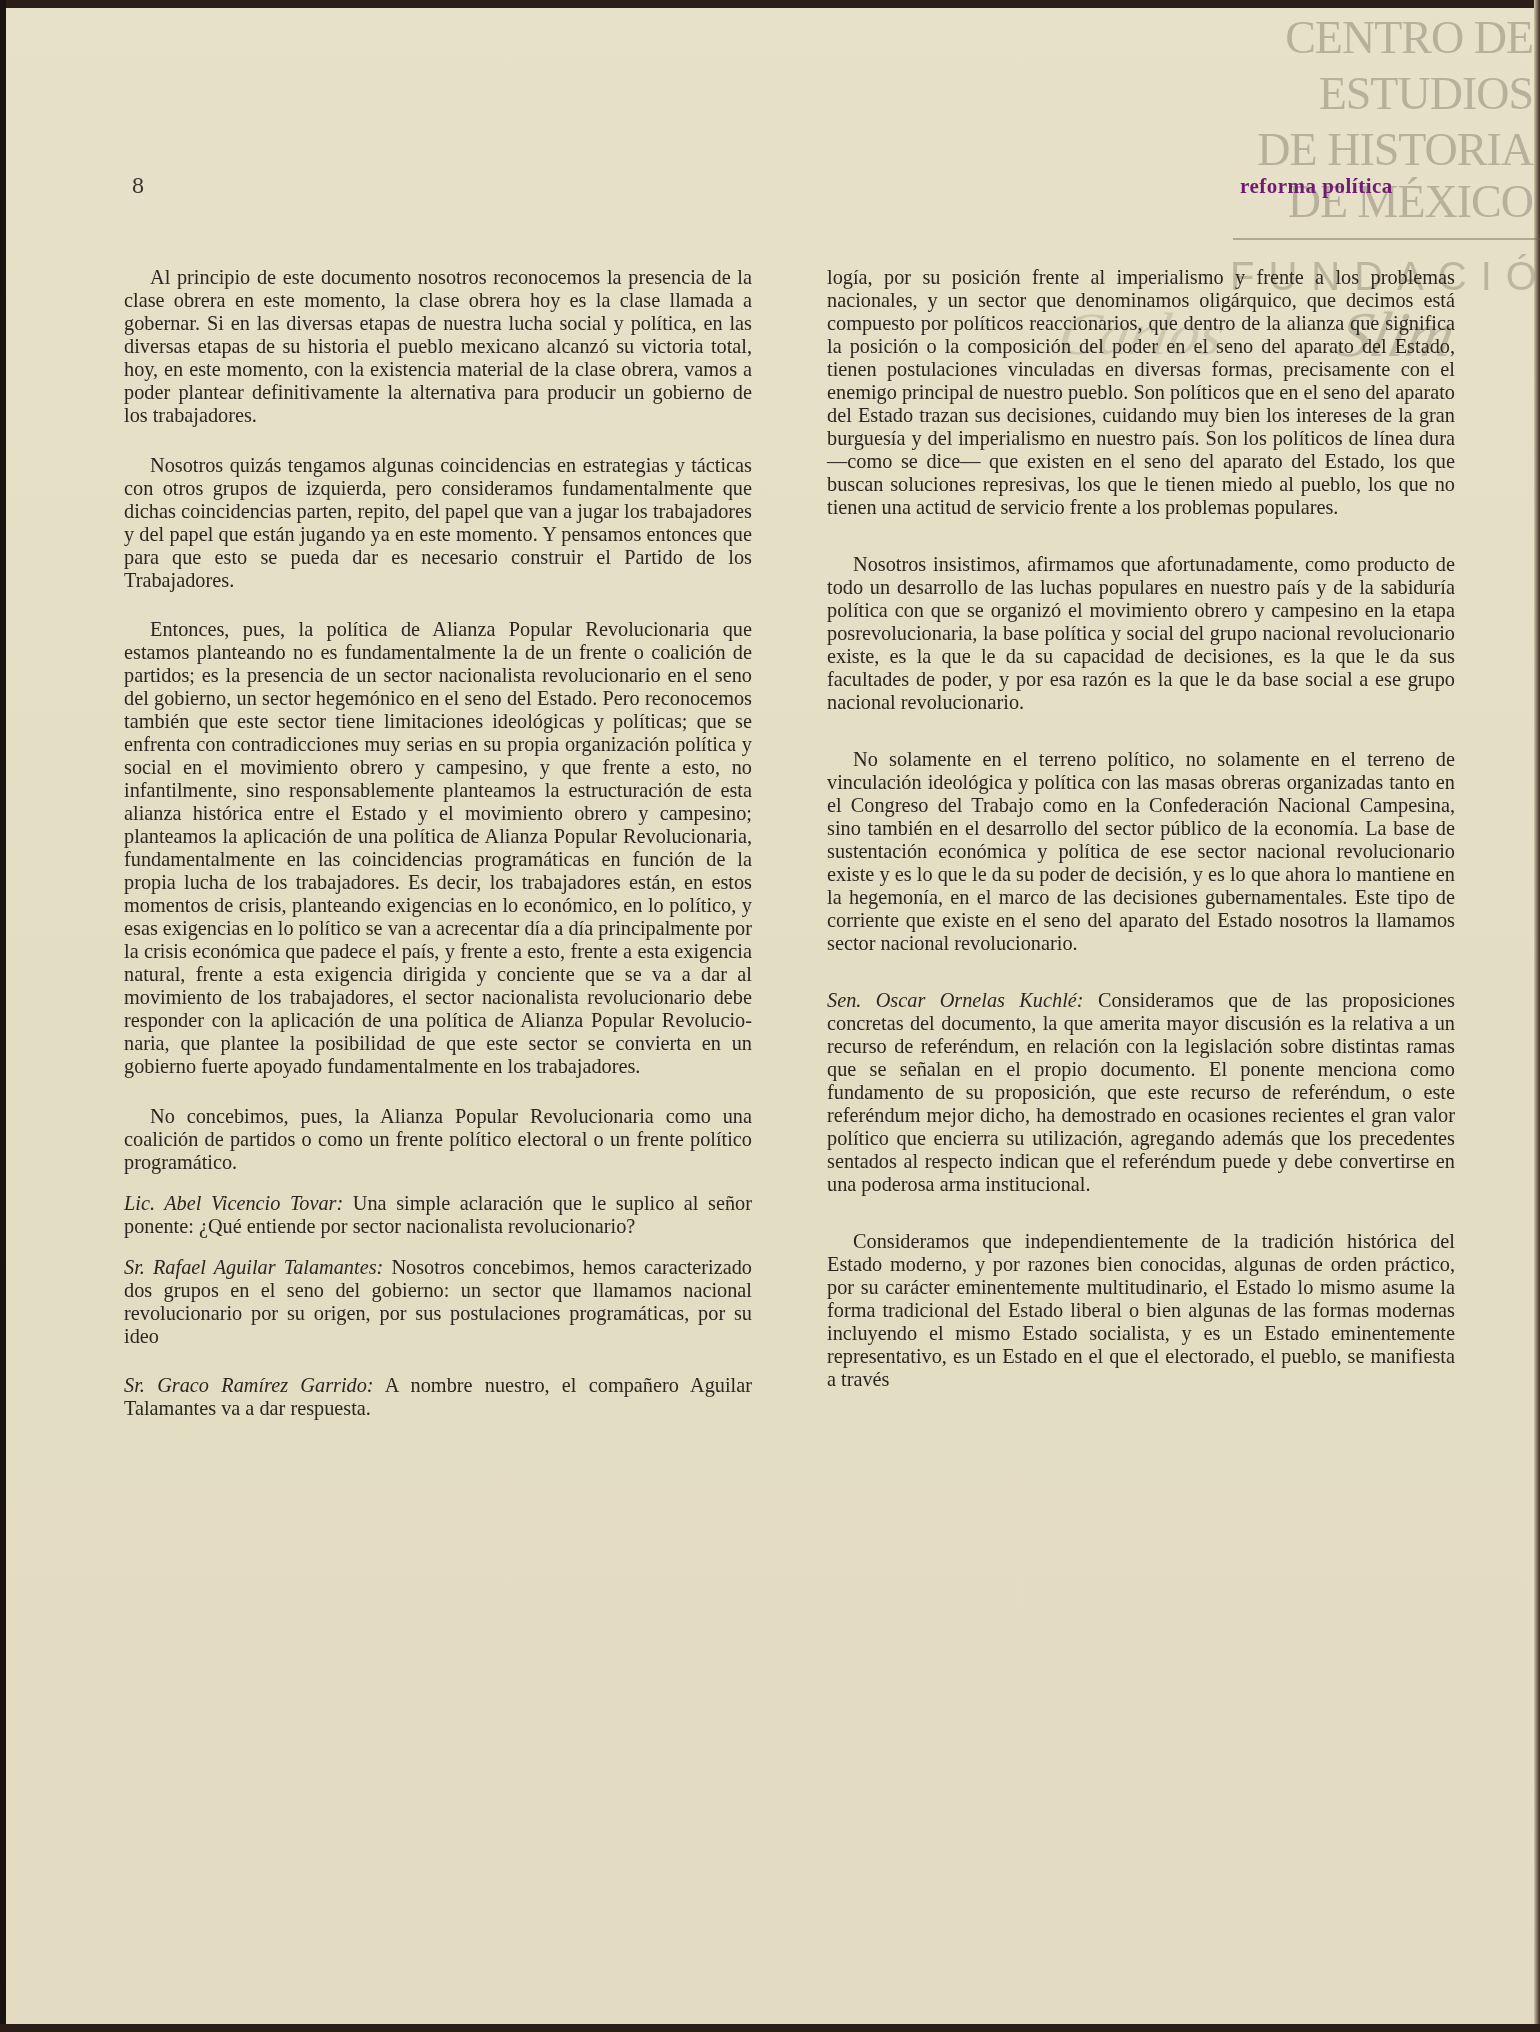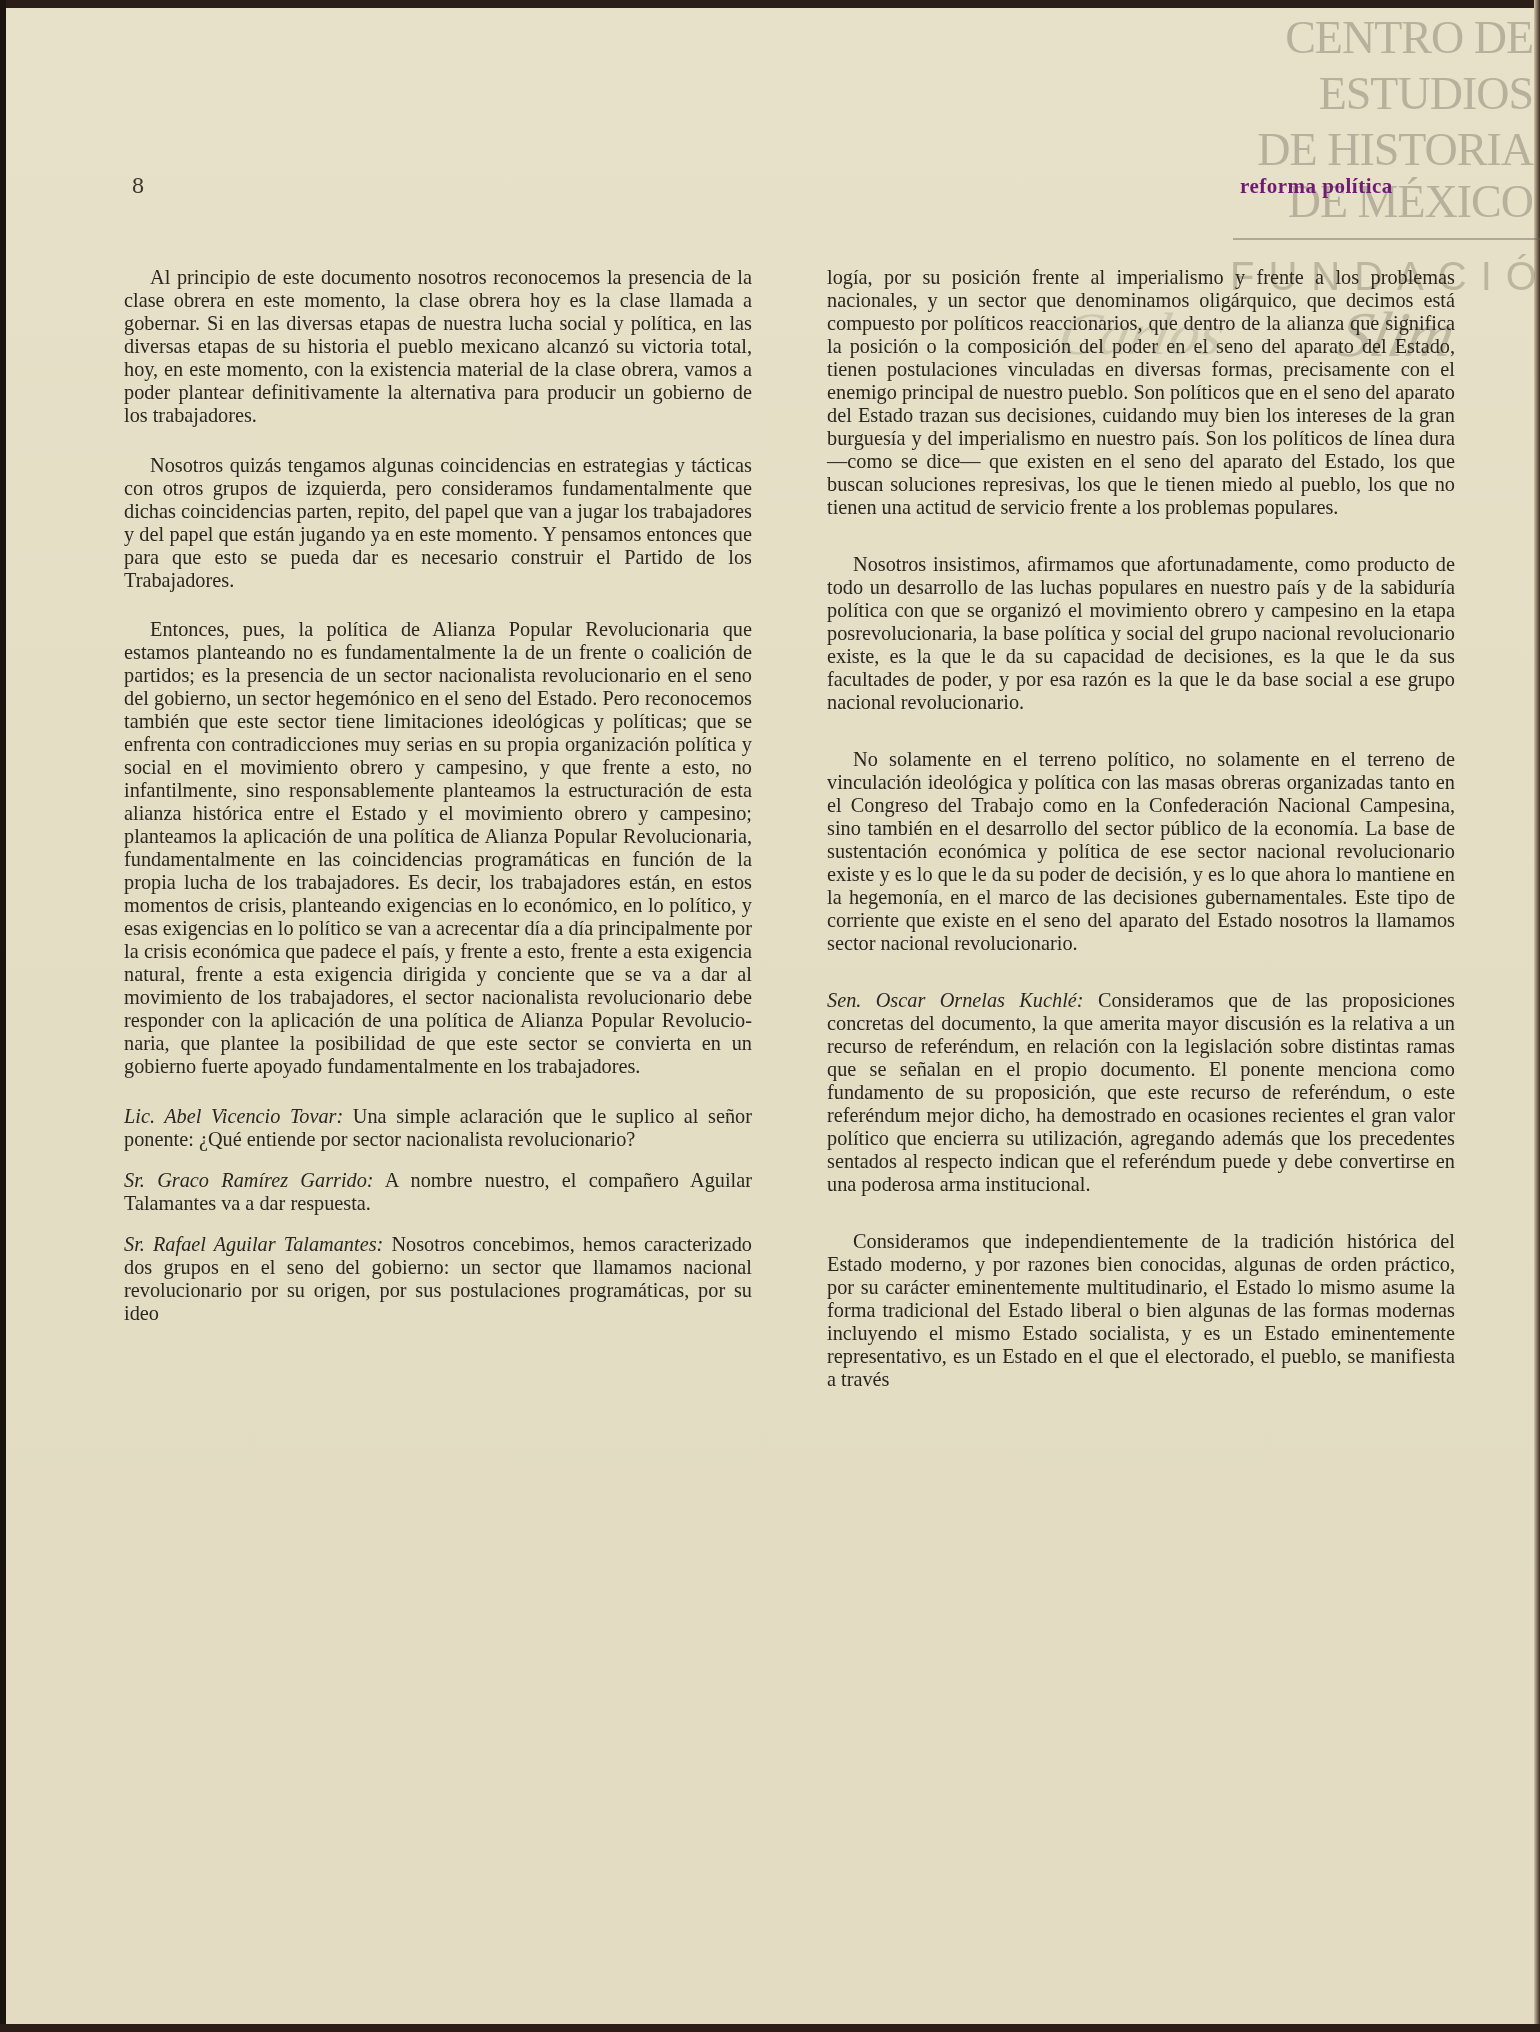--- a/index.html
+++ b/index.html
@@ -64,23 +64,24 @@
 <div class="wm wm-signature-first">Carlos</div>
 <div class="wm wm-signature">Slim</div>
 
 <div class="page-number">8</div>
 <div class="running-head">reforma política</div>
 
 <div class="column col-left">
   <p class="para">Al principio de este documento nosotros reconocemos la presencia de la clase obrera en este momento, la clase obrera hoy es la clase llamada a gobernar. Si en las di­versas etapas de nuestra lucha social y política, en las diversas etapas de su historia el pueblo mexicano alcanzó su victoria total, hoy, en este momento, con la existencia material de la clase obrera, vamos a poder plantear de­finitivamente la alternativa para producir un gobierno de los trabajadores.</p>
   <p class="para">Nosotros quizás tengamos algunas coincidencias en es­trategias y tácticas con otros grupos de izquierda, pero consideramos fundamentalmente que dichas coincidencias parten, repito, del papel que van a jugar los trabajadores y del papel que están jugando ya en este momento. Y pensamos entonces que para que esto se pueda dar es necesario construir el Partido de los Trabajadores.</p>
   <p class="para">Entonces, pues, la política de Alianza Popular Revolu­cionaria que estamos planteando no es fundamentalmente la de un frente o coalición de partidos; es la presencia de un sector nacionalista revolucionario en el seno del gobierno, un sector hegemónico en el seno del Estado. Pero reconocemos también que este sector tiene limita­ciones ideológicas y políticas; que se enfrenta con contra­dicciones muy serias en su propia organización política y social en el movimiento obrero y campesino, y que frente a esto, no infantilmente, sino responsablemente planteamos la estructuración de esta alianza histórica entre el Estado y el movimiento obrero y campesino; planteamos la aplicación de una política de Alianza Popu­lar Revolucionaria, fundamentalmente en las coincidencias programáticas en función de la propia lucha de los tra­bajadores. Es decir, los trabajadores están, en estos mo­mentos de crisis, planteando exigencias en lo económico, en lo político, y esas exigencias en lo político se van a acrecentar día a día principalmente por la crisis econó­mica que padece el país, y frente a esto, frente a esta exigencia natural, frente a esta exigencia dirigida y con­ciente que se va a dar al movimiento de los trabajadores, el sector nacionalista revolucionario debe responder con la aplicación de una política de Alianza Popular Revolucio­naria, que plantee la posibilidad de que este sector se convierta en un gobierno fuerte apoyado fundamental­mente en los trabajadores.</p>
+  <p class="para tight">No concebimos, pues, la Alianza Popular Revoluciona­ria como una coalición de partidos o como un frente político electoral o un frente político programático.</p>
   <p class="para noindent tight"><span class="speaker">Lic. Abel Vicencio Tovar:</span><span> Una simple aclaración que le suplico al señor ponente: ¿Qué entiende por sector na­cionalista revolucionario?</span></p>
+  <p class="para noindent"><span class="speaker">Sr. Rafael Aguilar Talamantes:</span><span> Nosotros concebimos, he­mos caracterizado dos grupos en el seno del gobierno: un sector que llamamos nacional revolucionario por su origen, por sus postulaciones programáticas, por su ideo­</span></p>
   <p class="para noindent tight"><span class="speaker">Sr. Graco Ramírez Garrido:</span><span> A nombre nuestro, el compa­ñero Aguilar Talamantes va a dar respuesta.</span></p>
-  <p class="para noindent"><span class="speaker">Sr. Rafael Aguilar Talamantes:</span><span> Nosotros concebimos, he­mos caracterizado dos grupos en el seno del gobierno: un sector que llamamos nacional revolucionario por su origen, por sus postulaciones programáticas, por su ideo­</span></p>
 </div>
 
 <div class="column col-right">
   <p class="para noindent loose">logía, por su posición frente al imperialismo y frente a los problemas nacionales, y un sector que denominamos oligárquico, que decimos está compuesto por políticos reaccionarios, que dentro de la alianza que significa la posición o la composición del poder en el seno del apa­rato del Estado, tienen postulaciones vinculadas en di­versas formas, precisamente con el enemigo principal de nuestro pueblo. Son políticos que en el seno del aparato del Estado trazan sus decisiones, cuidando muy bien los intereses de la gran burguesía y del imperialismo en nuestro país. Son los políticos de línea dura —como se dice— que existen en el seno del aparato del Estado, los que buscan soluciones represivas, los que le tienen miedo al pueblo, los que no tienen una actitud de servicio frente a los problemas populares.</p>
   <p class="para loose">Nosotros insistimos, afirmamos que afortunadamente, como producto de todo un desarrollo de las luchas popu­lares en nuestro país y de la sabiduría política con que se organizó el movimiento obrero y campesino en la etapa posrevolucionaria, la base política y social del gru­po nacional revolucionario existe, es la que le da su capa­cidad de decisiones, es la que le da sus facultades de poder, y por esa razón es la que le da base social a ese grupo nacional revolucionario.</p>
   <p class="para loose">No solamente en el terreno político, no solamente en el terreno de vinculación ideológica y política con las masas obreras organizadas tanto en el Congreso del Tra­bajo como en la Confederación Nacional Campesina, sino también en el desarrollo del sector público de la econo­mía. La base de sustentación económica y política de ese sector nacional revolucionario existe y es lo que le da su poder de decisión, y es lo que ahora lo mantiene en la hegemonía, en el marco de las decisiones guberna­mentales. Este tipo de corriente que existe en el seno del aparato del Estado nosotros la llamamos sector nacional revolucionario.</p>
   <p class="para noindent loose"><span class="speaker">Sen. Oscar Ornelas Kuchlé:</span><span> Consideramos que de las pro­posiciones concretas del documento, la que amerita mayor discusión es la relativa a un recurso de referéndum, en relación con la legislación sobre distintas ramas que se señalan en el propio documento. El ponente menciona como fundamento de su proposición, que este recurso de referéndum, o este referéndum mejor dicho, ha de­mostrado en ocasiones recientes el gran valor político que encierra su utilización, agregando además que los pre­cedentes sentados al respecto indican que el referéndum puede y debe convertirse en una poderosa arma institucio­nal.</span></p>
   <p class="para">Consideramos que independientemente de la tradición histórica del Estado moderno, y por razones bien cono­cidas, algunas de orden práctico, por su carácter eminen­temente multitudinario, el Estado lo mismo asume la forma tradicional del Estado liberal o bien algunas de las for­mas modernas incluyendo el mismo Estado socialista, y es un Estado eminentemente representativo, es un Estado en el que el electorado, el pueblo, se manifiesta a través</p>
 </div>
 

